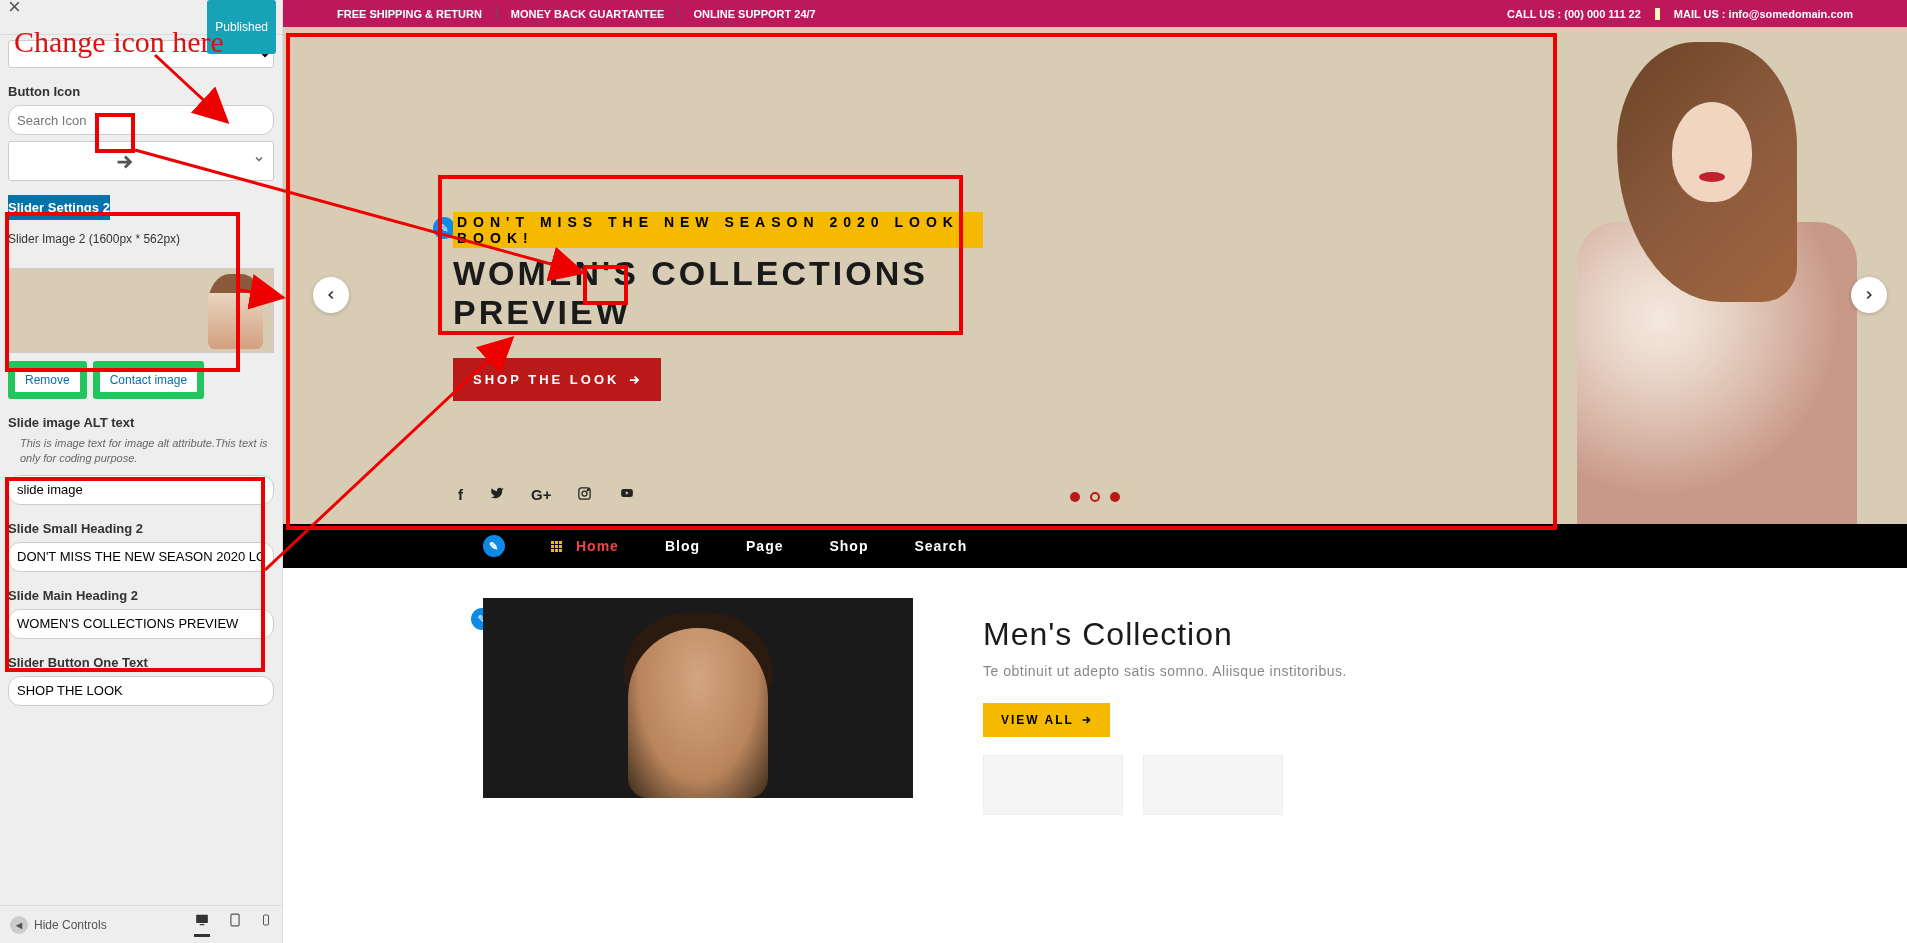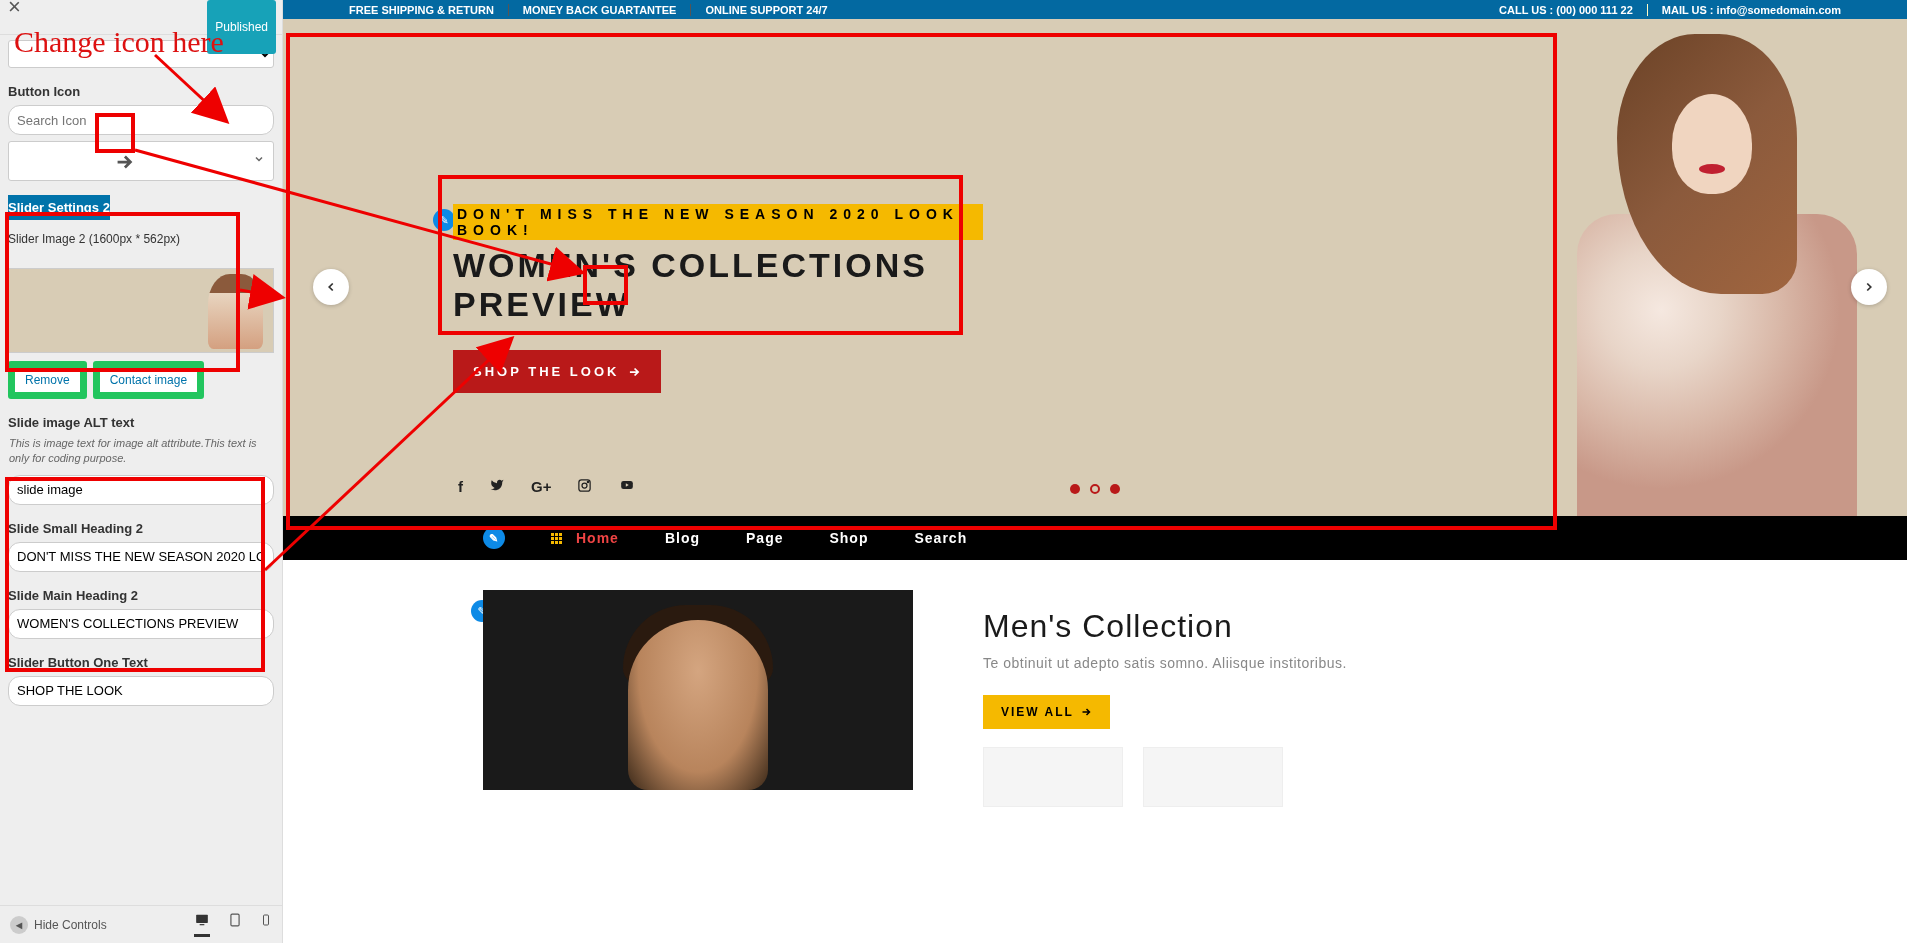--- a/index.html
+++ b/index.html
@@ -16,36 +16,36 @@
 .text-input{width:100%;height:30px;border:1px solid #ccc;background:#fff;padding:0 8px;border-radius:12px;font-size:13px}
 .icon-picker{width:100%;height:40px;border:1px solid #ccc;background:#fff;border-radius:3px;margin-top:6px;display:flex;align-items:center;position:relative}
 .icon-picker .arrow-box{position:absolute;left:95px;top:0px;width:40px;height:40px;display:flex;align-items:center;justify-content:center;font-size:22px;color:#555}
 .icon-picker .chev{position:absolute;right:8px;top:10px;font-size:14px;color:#666}
 .badge-blue{background:#0073aa;color:#fff;font-size:13px;padding:5px 0;display:inline-block;margin:14px 0 12px 0;font-weight:600}
 .img-label{font-size:12px;color:#333;margin-bottom:22px}
 .thumb{width:100%;height:85px;background:#d8ccb5;border:1px solid #ccc;position:relative;overflow:hidden}
 .thumb-fig{position:absolute;right:10px;top:5px;width:55px;height:75px;background:linear-gradient(180deg,#8b5a3c 0%,#8b5a3c 25%,#e8d5c0 25%,#d4a080 100%);border-radius:40% 40% 10% 10%}
 .btn-row{margin-top:8px;display:flex;gap:6px}
 .btn-sm{border:7px solid #22c55e;background:#fff;color:#0073aa;font-size:12px;padding:5px 10px;border-radius:3px;cursor:pointer}
-.help{font-size:11px;font-style:italic;color:#666;margin:4px 0 8px 1px;line-height:1.4}
+.help{font-size:11px;font-style:italic;color:#666;margin:4px 0 8px 12px;line-height:1.4}
 .section-gap{margin-top:16px}
 .sb-footer{height:38px;border-top:1px solid #ddd;display:flex;align-items:center;padding:0 10px;background:#eee}
 .hide-ctrl{display:flex;align-items:center;gap:6px;color:#555;font-size:12px;cursor:pointer}
 .circle-ic{width:18px;height:18px;border-radius:50%;background:#ccc;display:flex;align-items:center;justify-content:center;font-size:11px;color:#555}
 .device-icons{margin-left:auto;display:flex;gap:18px;color:#555}
 .device-icons span{cursor:pointer;padding-bottom:4px}
 .device-icons .active{border-bottom:3px solid #333}
 
 .preview{flex:1;background:#fff;position:relative}
-.topbar{height:19px;background:#0369a1;color:#fff;display:flex;align-items:center;justify-content:space-between;padding:0 52px;font-size:11px;font-weight:600}
+.topbar{height:27px;background:#be185d;color:#fff;display:flex;align-items:center;justify-content:space-between;padding:0 40px;font-size:11px;font-weight:600}
 .tb-left{display:flex;gap:0}
 .tb-left span{padding:0 14px;border-right:1px solid #555}
 .tb-left span:last-child{border-right:none}
 .tb-right{display:flex;gap:0}
-.tb-right span{padding:0 14px;border-right:1px solid #fef9c3}
+.tb-right span{padding:0 14px;border-right:5px solid #fef9c3}
 .tb-right span:last-child{border-right:none}
 .hero{height:497px;background:#d8ccb5;position:relative;overflow:hidden}
 .hero-model{position:absolute;right:30px;top:15px;width:400px;height:490px}
 .model-hair{position:absolute;top:0;left:140px;width:180px;height:260px;background:linear-gradient(135deg,#6b4226 0%,#8b5a3c 50%,#a0653f 100%);border-radius:90px 90px 40px 120px / 120px 120px 40px 180px}
 .model-face{position:absolute;top:60px;left:195px;width:80px;height:100px;background:#f0d5c0;border-radius:50% 50% 45% 45%}
 .model-body{position:absolute;top:180px;left:100px;width:280px;height:320px;background:radial-gradient(circle at 30% 30%,#f5e8e0 0%,#e8d5c8 20%,#d9b8a8 40%,#c89888 60%);border-radius:40px 40px 0 0}
 .lips{position:absolute;top:130px;left:222px;width:26px;height:10px;background:#c02030;border-radius:50%}
 .hero-text{position:absolute;left:170px;top:185px;width:530px}
 .small-head{background:#f5b900;color:#000;letter-spacing:6px;font-size:14px;font-weight:600;padding:2px 4px;display:inline-block}
 .main-head{font-size:34px;font-weight:600;letter-spacing:3px;color:#1a1a1a;margin-top:6px}

